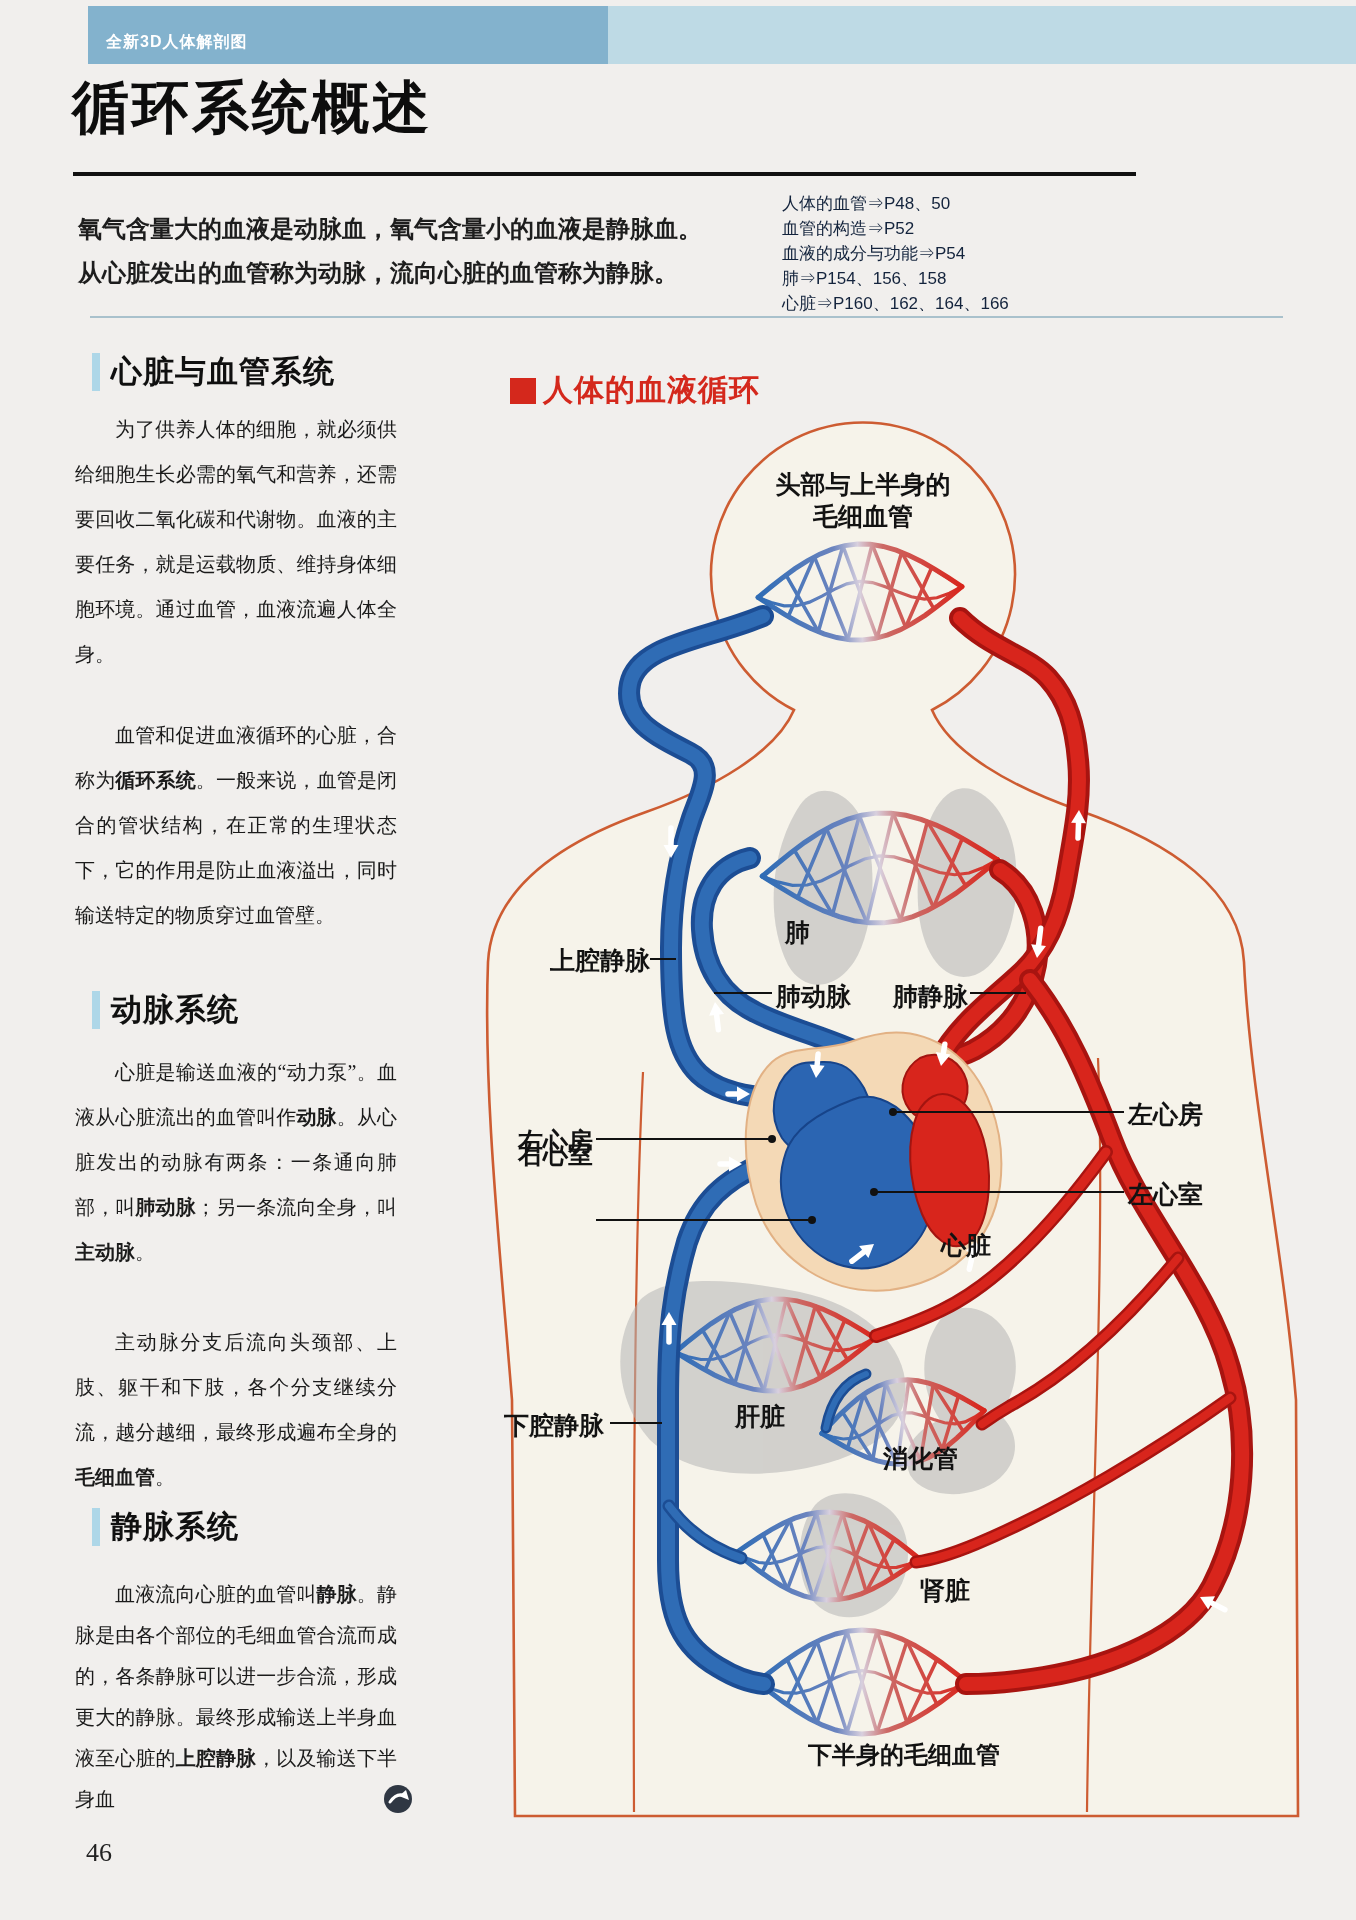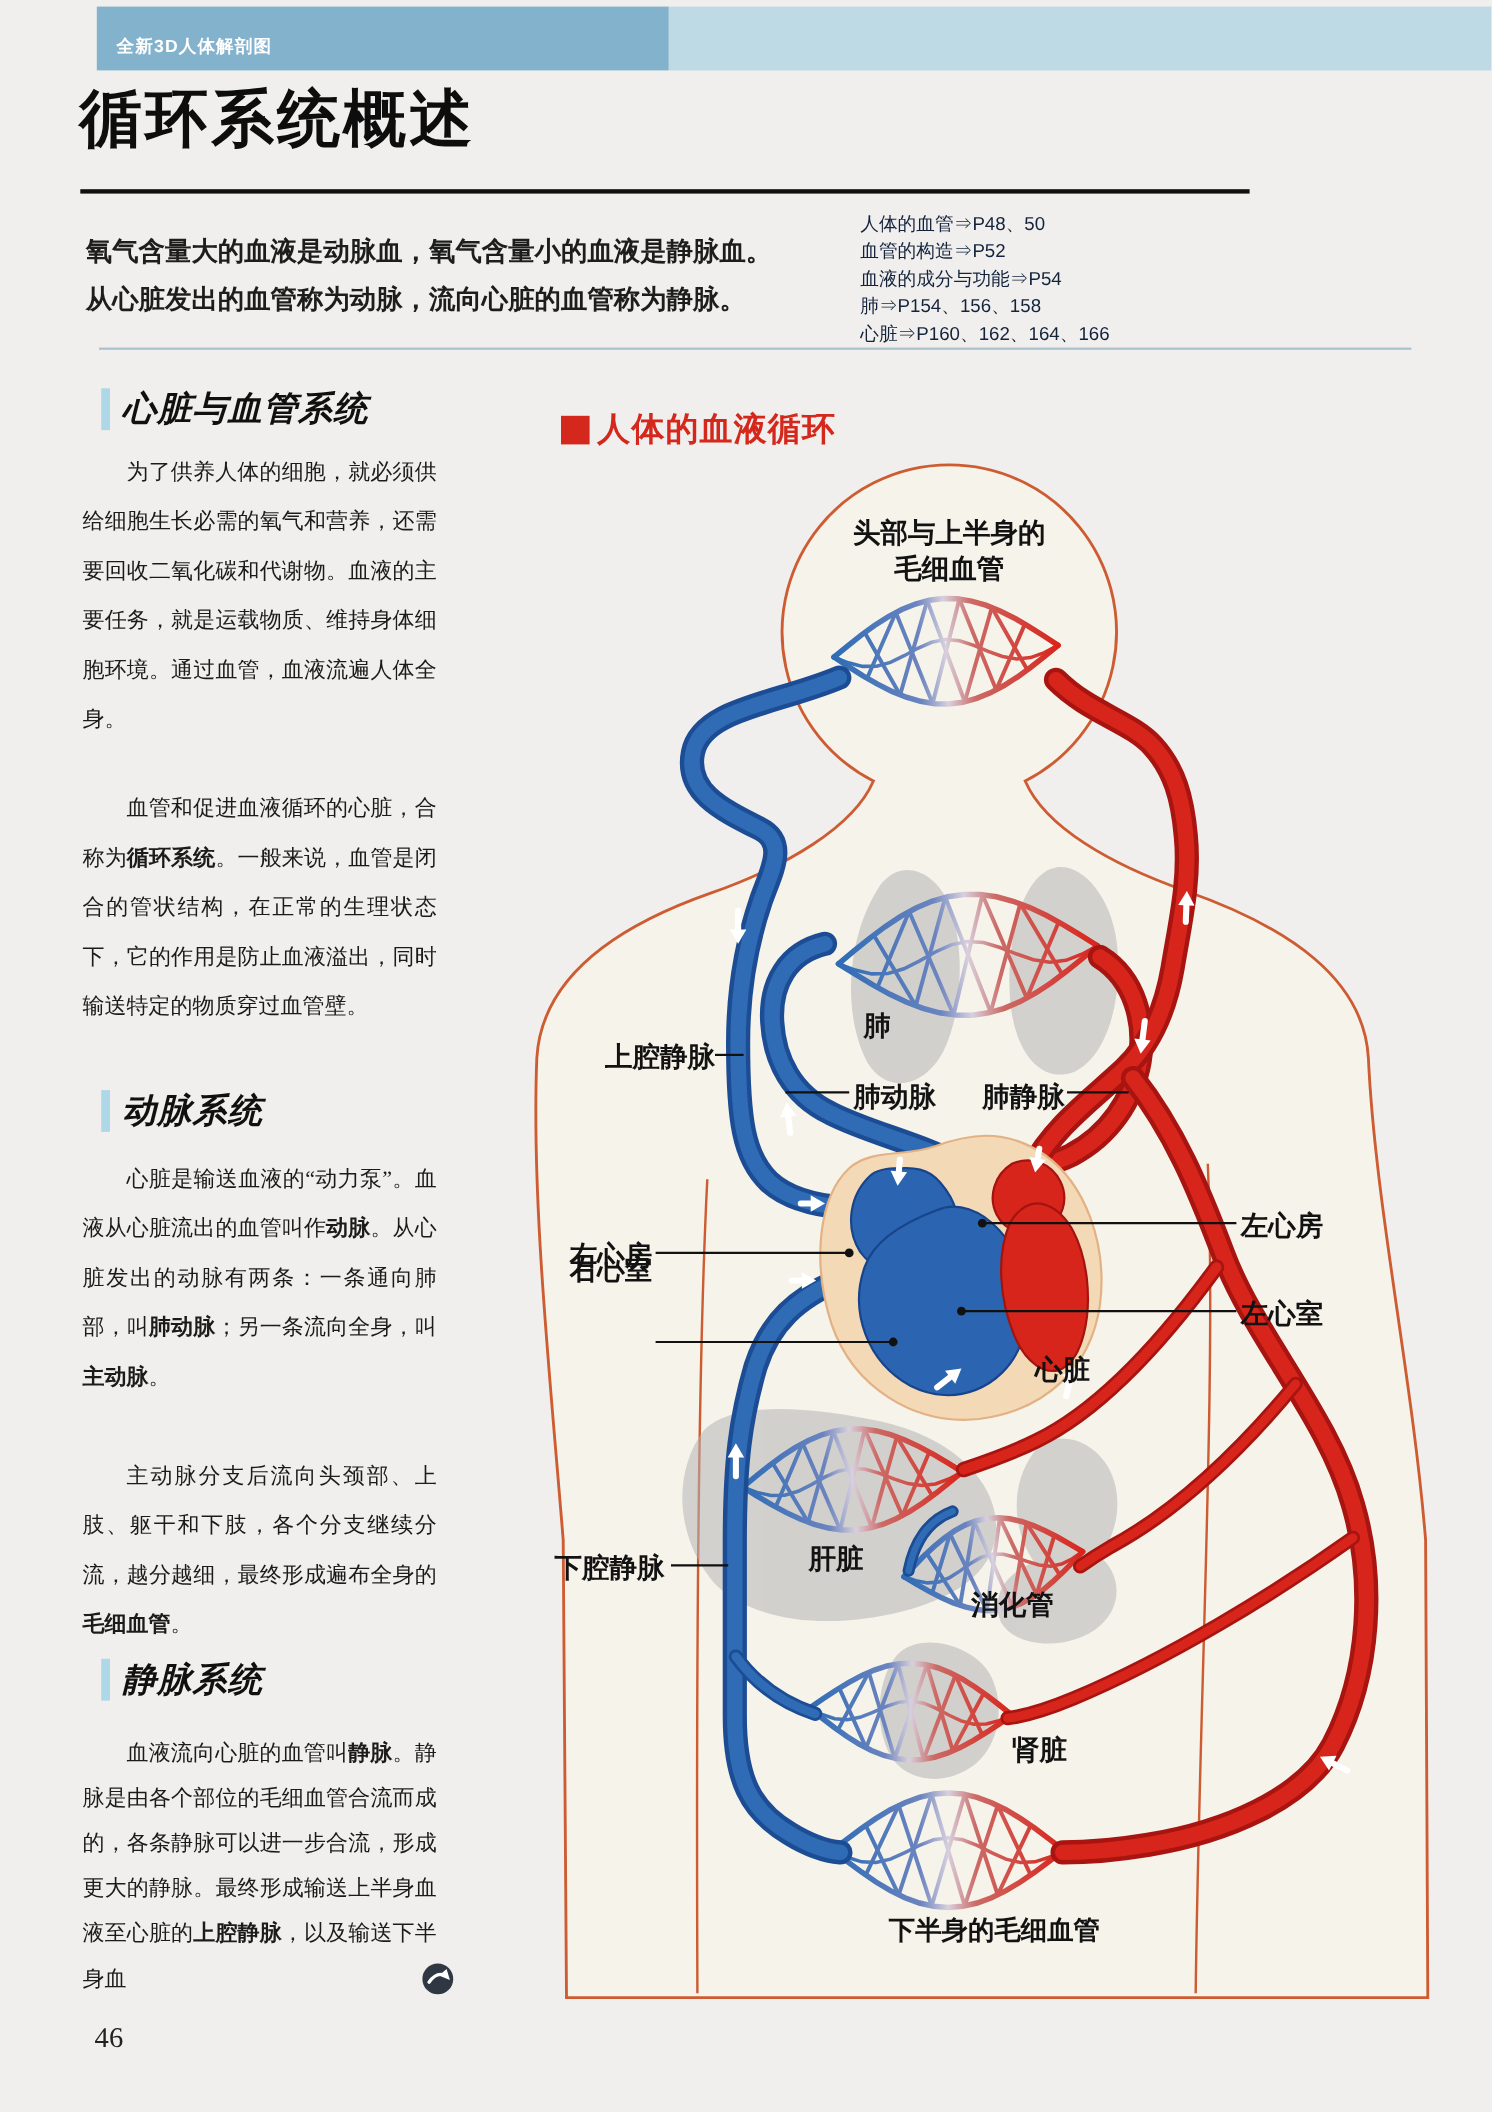--- a/index.html
+++ b/index.html
@@ -11,21 +11,21 @@
   .bar-left{position:absolute;left:88px;top:6px;width:520px;height:58px;background:#83b2cd;}
   .bar-right{position:absolute;left:608px;top:6px;width:748px;height:58px;background:#bedae5;}
   .badge{position:absolute;left:106px;top:32px;color:#fff;font-size:16px;font-weight:bold;letter-spacing:1px;}
   
   .page-title{position:absolute;left:72px;top:70px;font-size:57px;font-weight:900;color:#0d0d0d;letter-spacing:3px;}
   .title-rule{position:absolute;left:73px;top:172px;width:1063px;height:4px;background:#111;}
   .intro{position:absolute;left:78px;top:207px;font-size:24px;font-weight:bold;line-height:44px;color:#1d1d1d;}
   .refs{position:absolute;left:782px;top:191px;font-size:17px;line-height:25px;color:#13233c;}
   .light-rule{position:absolute;left:90px;top:316px;width:1193px;height:2px;background:#9cb9c6;opacity:.85;}
   
-  .sec-h{position:absolute;left:92px;display:flex;align-items:center;gap:11px;font-style:italic;}
+  .sec-h{position:absolute;left:92px;display:flex;align-items:center;gap:11px;}
   .sec-h .marker{width:8px;height:38px;background:#aed7e8;}
   .sec-h .t{font-size:31px;font-weight:bold;color:#101010;letter-spacing:1px;}
   .para{position:absolute;left:75px;width:322px;font-family:"Liberation Serif",serif;
         font-size:20px;line-height:45px;text-align:justify;color:#1b1b1b;text-indent:2em;}
   .para b{font-family:"Liberation Sans",sans-serif;font-weight:bold;}
   .para.tight{line-height:41px;}
   .pageno{position:absolute;left:86px;top:1838px;font-size:26px;color:#222;font-family:Liberation Serif, serif;}
   
   #diagram-svg{position:absolute;left:0;top:0;}
   .dtitle{position:absolute;left:510px;top:370px;display:flex;align-items:center;gap:7px;}

